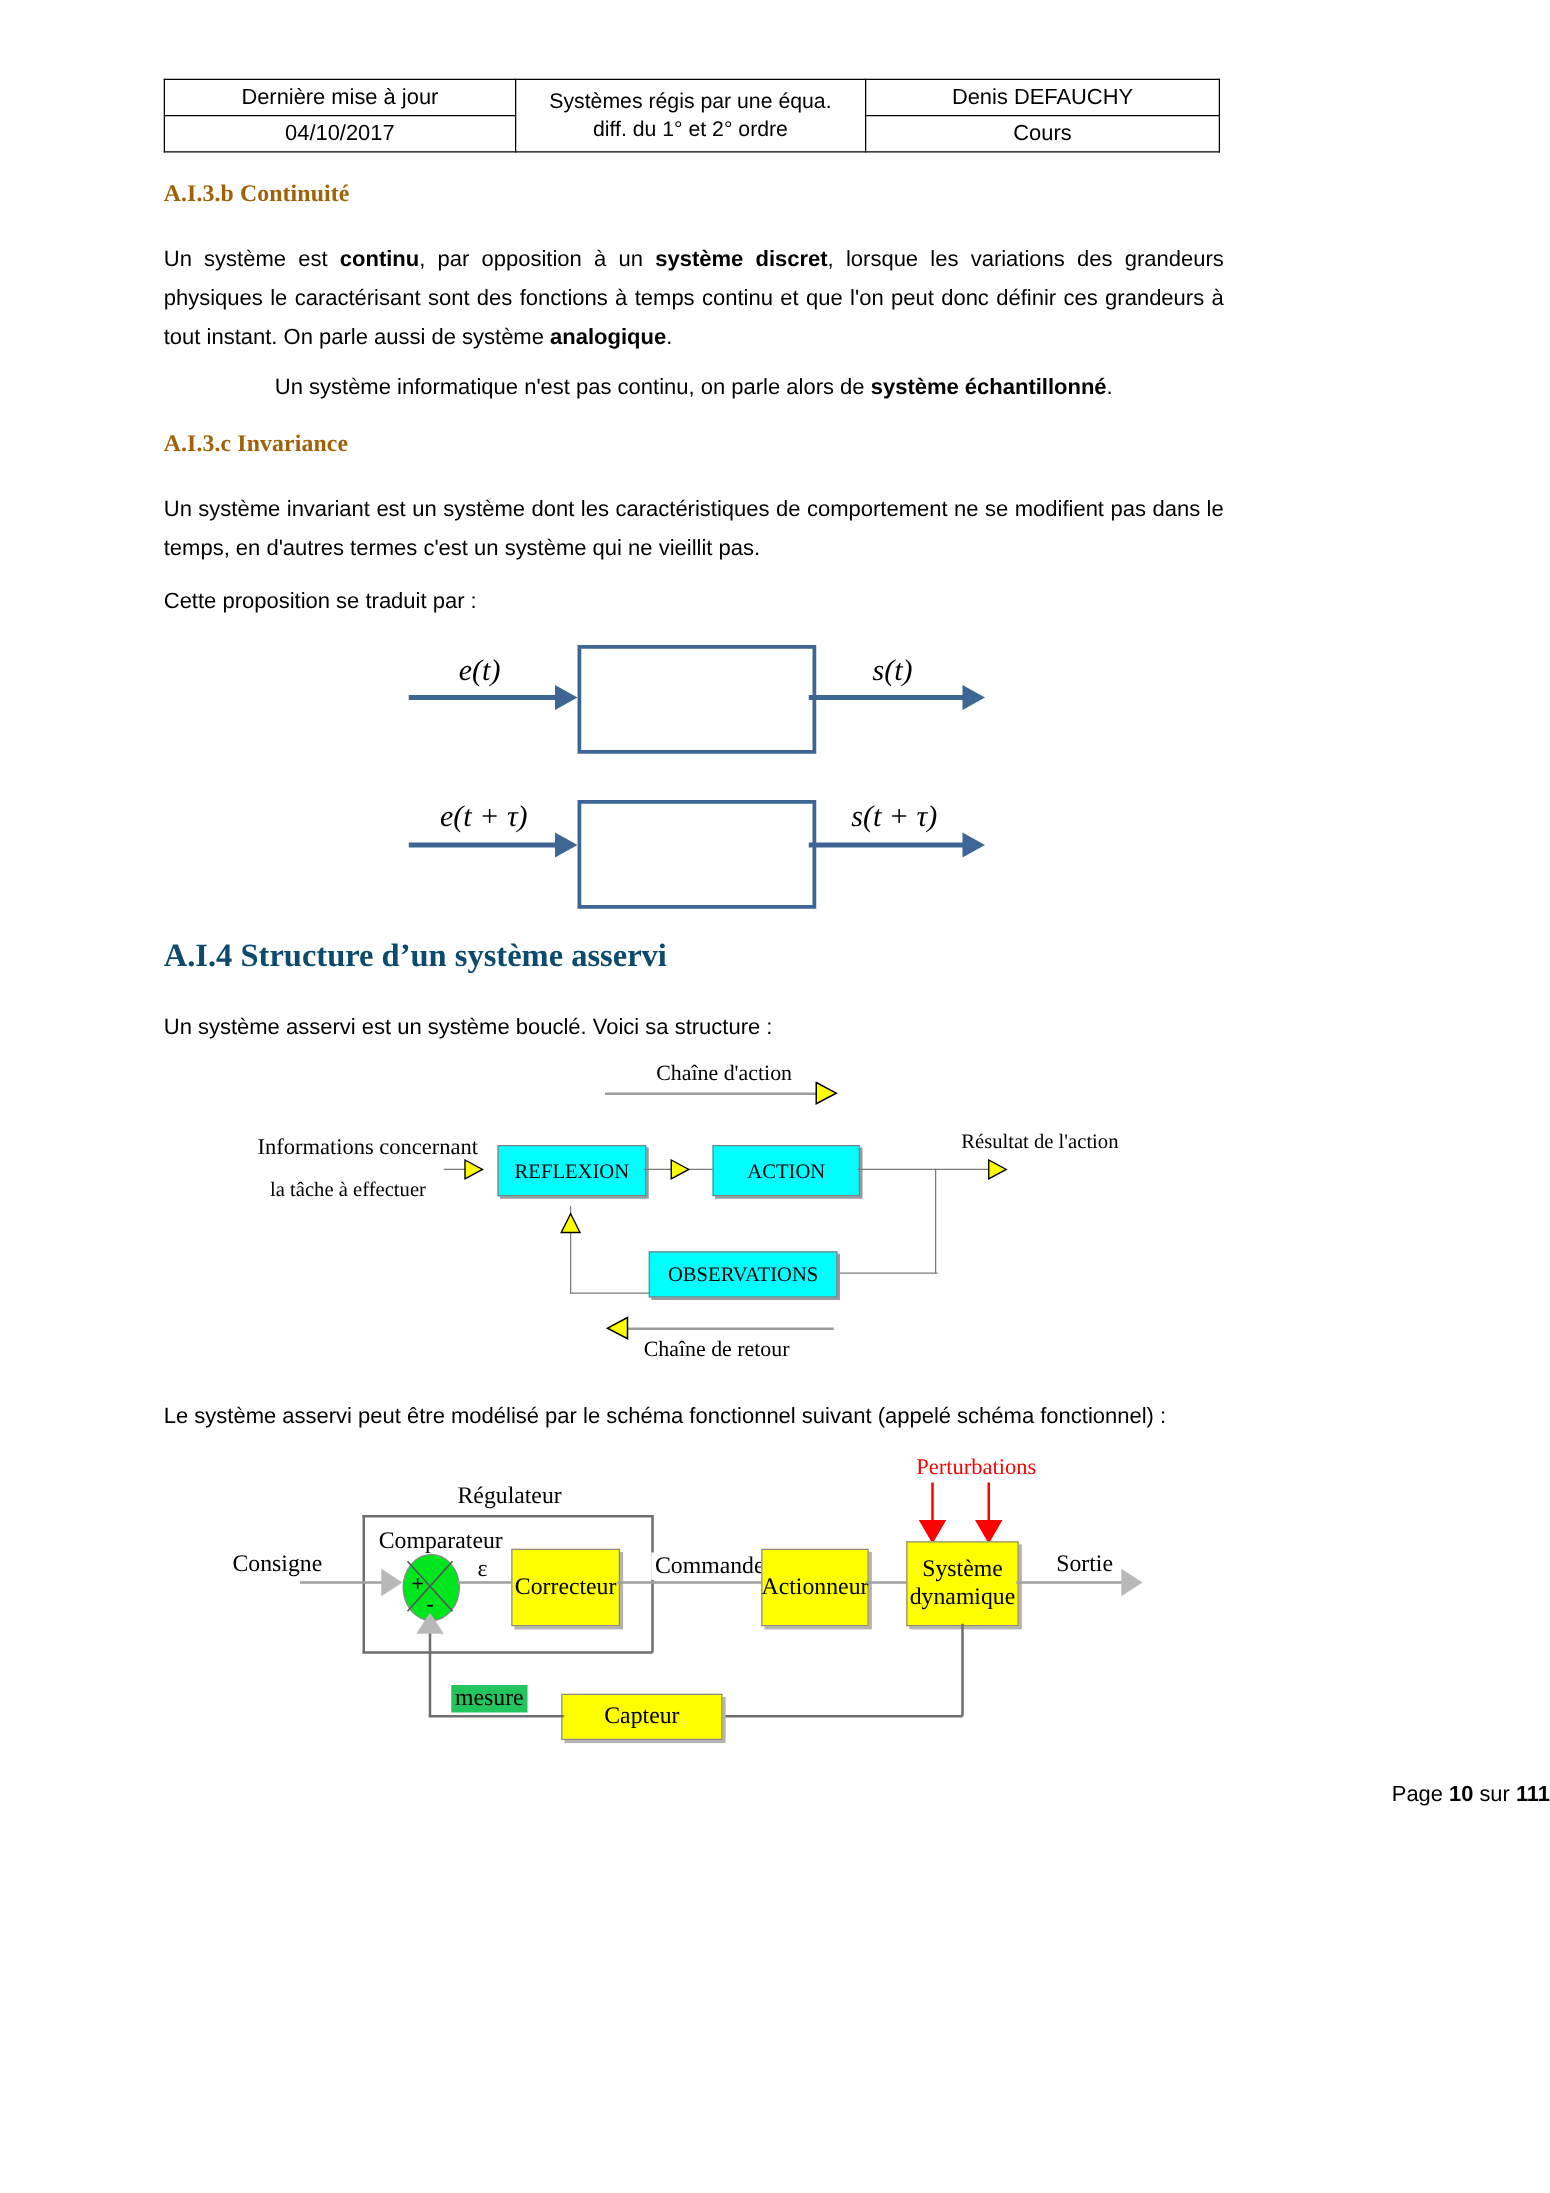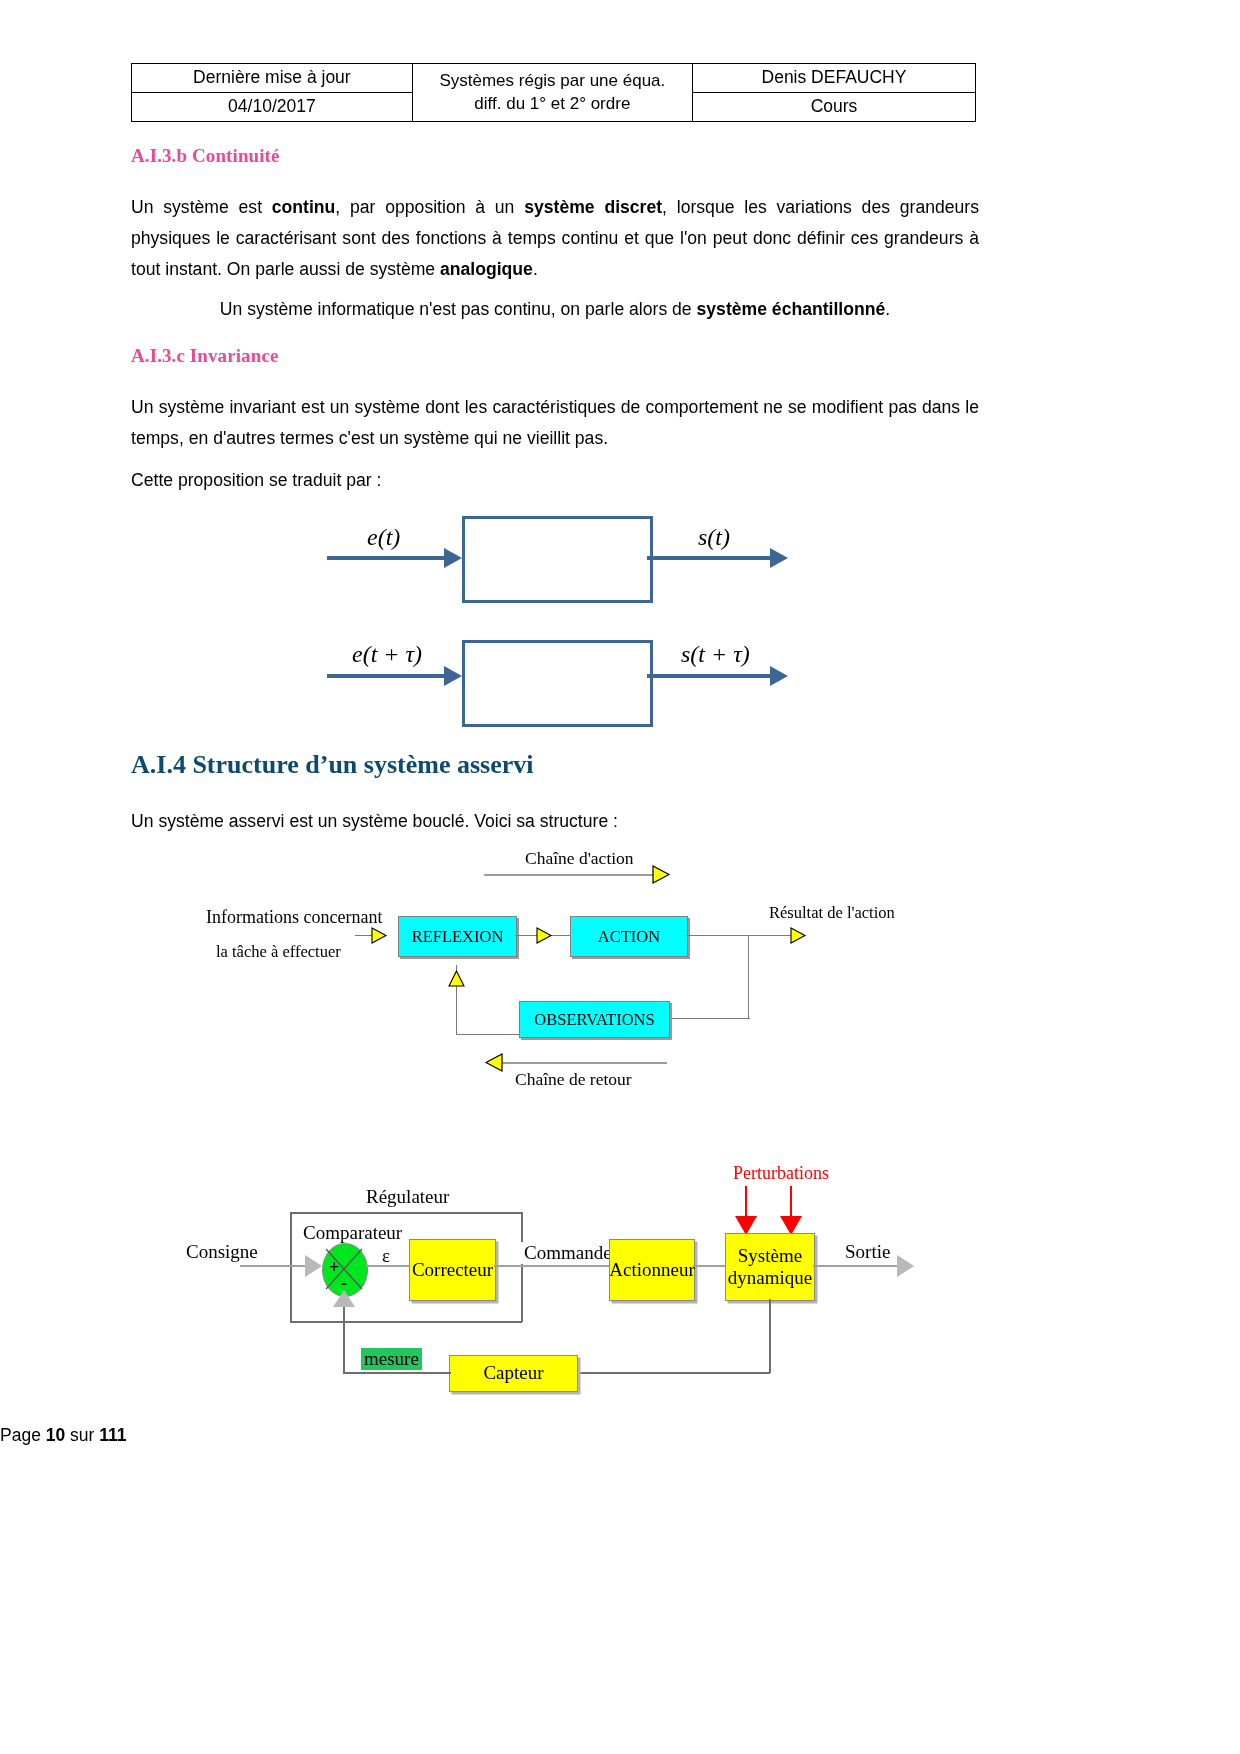--- a/index.html
+++ b/index.html
@@ -19,21 +19,21 @@
     border:1.3px solid #000;
     text-align:center;vertical-align:middle;
     font-size:17.5px;font-family:"Liberation Sans",sans-serif;
     padding:2px 4px;height:24px;line-height:1.25;
   }
   .hdr .mid{font-size:17px;line-height:1.3;}
 
   
   .h3{
     position:absolute;font-family:"Liberation Serif",serif;
-    font-weight:bold;font-size:19px;color:#ec4899;letter-spacing:.1px;
+    font-weight:bold;font-size:19px;color:#a16207;letter-spacing:.1px;
   }
   .h2{
     position:absolute;font-family:"Liberation Serif",serif;
     font-weight:bold;font-size:26px;color:#0c4a6e;
   }
 
   
   .p{
     position:absolute;font-size:17.6px;line-height:31px;
     text-align:justify;font-family:"Liberation Sans",sans-serif;
@@ -97,21 +97,21 @@
   }
   .rhead{
     position:absolute;width:0;height:0;
     border-left:11px solid transparent;border-right:11px solid transparent;
     border-top:19px solid #ff0000;
   }
   .rl{position:absolute;background:#ff0000;width:2.2px;}
 
   
   .foot{
-    position:absolute;width:1240px;text-align:left;
+    position:absolute;width:1240px;text-align:right;
     font-size:17.5px;font-family:"Liberation Sans",sans-serif;
   }
   .foot b{font-weight:bold;}
 </style>
 </head>
 <body>
 
 <div class="page">
 
   <table class="hdr">
@@ -218,20 +218,21 @@
       <polygon points="8.5,1 16,16 1,16" fill="#ffff00" stroke="#000000" stroke-width="1.1"></polygon>
     </svg>
 
     <div class="gray-h" style="left:497px;top:1062px;width:170px;"></div>
     <svg style="position:absolute;left:484px;top:1053px;" width="20" height="20">
       <polygon points="18,1 2,9.5 18,18" fill="#ffff00" stroke="#000000" stroke-width="1.2"></polygon>
     </svg>
     <div class="t serif" style="left:515px;top:1069px;font-size:17.5px;">Chaîne de retour</div>
   </div>
 
+  <div class="p nj" style="left:131px;top:1117px;width:860px;">Le système asservi peut être modélisé par le schéma fonctionnel suivant (appelé schéma fonctionnel) :</div>
 
   <div>
 
     <div class="t serif" style="left:733px;top:1163px;font-size:18px;color:#ff0000;">Perturbations</div>
     <div class="rl" style="left:745px;top:1186px;height:34px;"></div>
     <div class="rhead" style="left:735px;top:1216px;"></div>
     <div class="rl" style="left:790px;top:1186px;height:34px;"></div>
     <div class="rhead" style="left:780px;top:1216px;"></div>
 
     <div class="t serif" style="left:366px;top:1186px;font-size:19px;">Régulateur</div>

